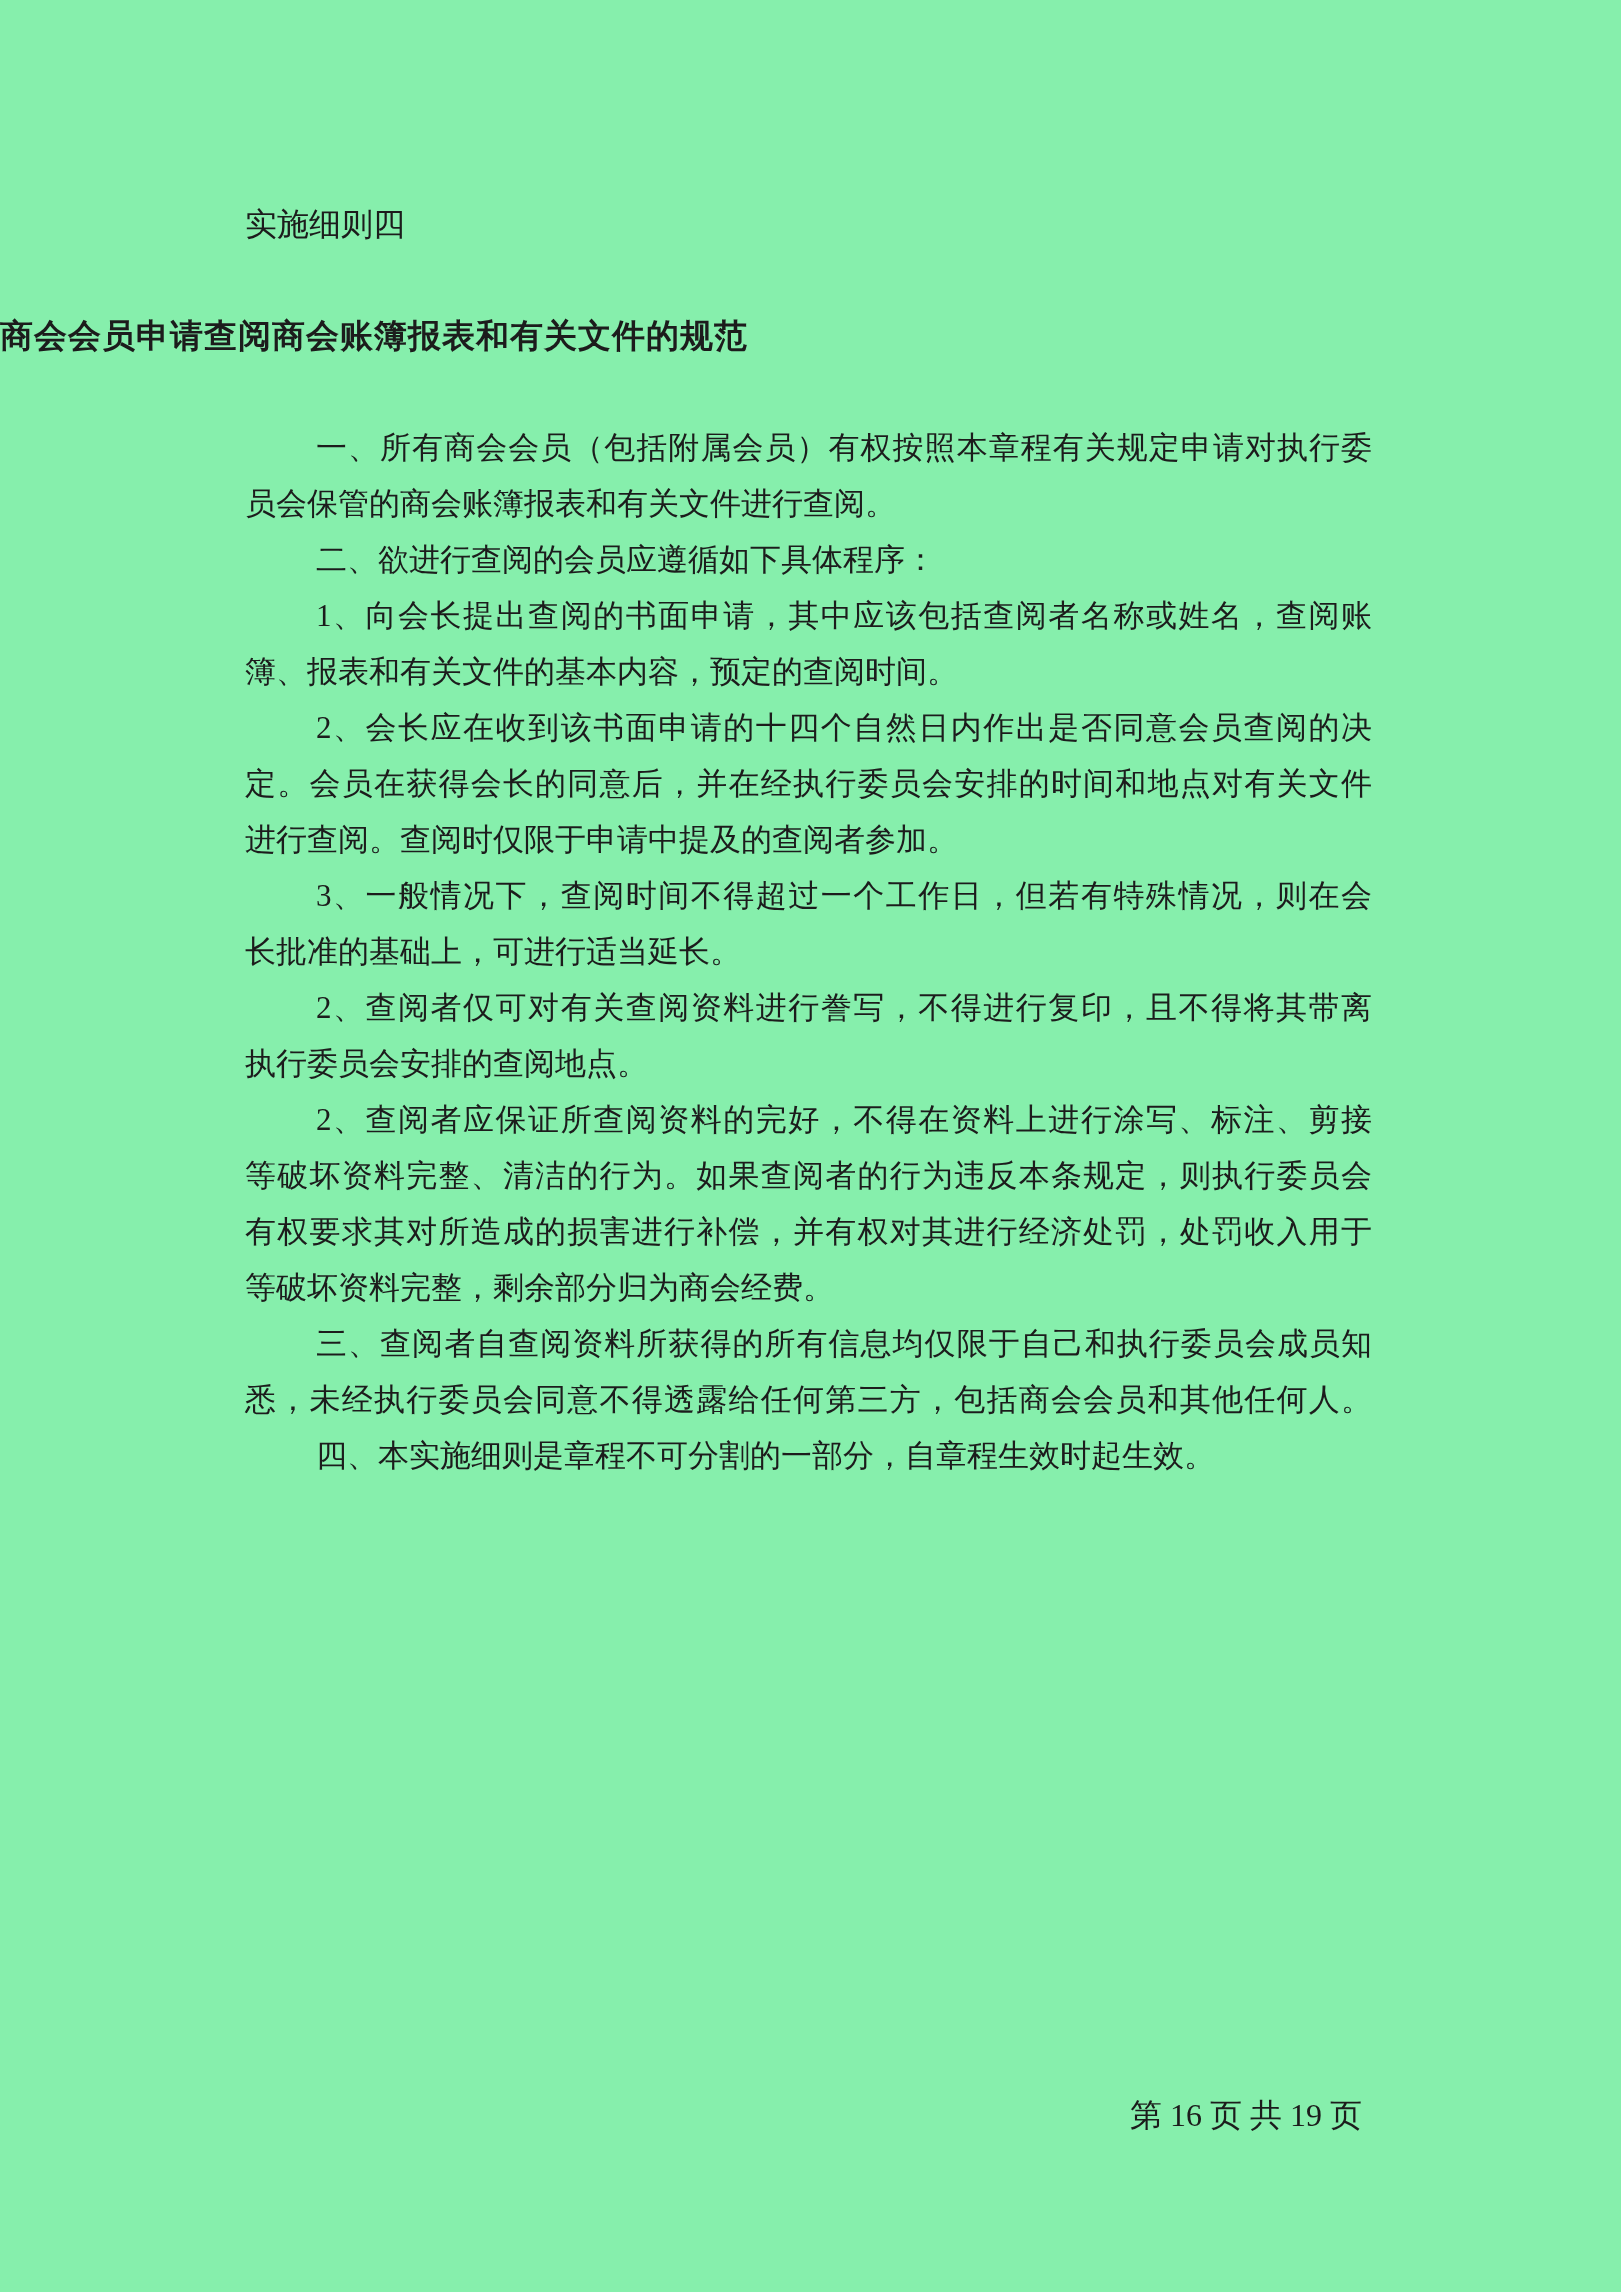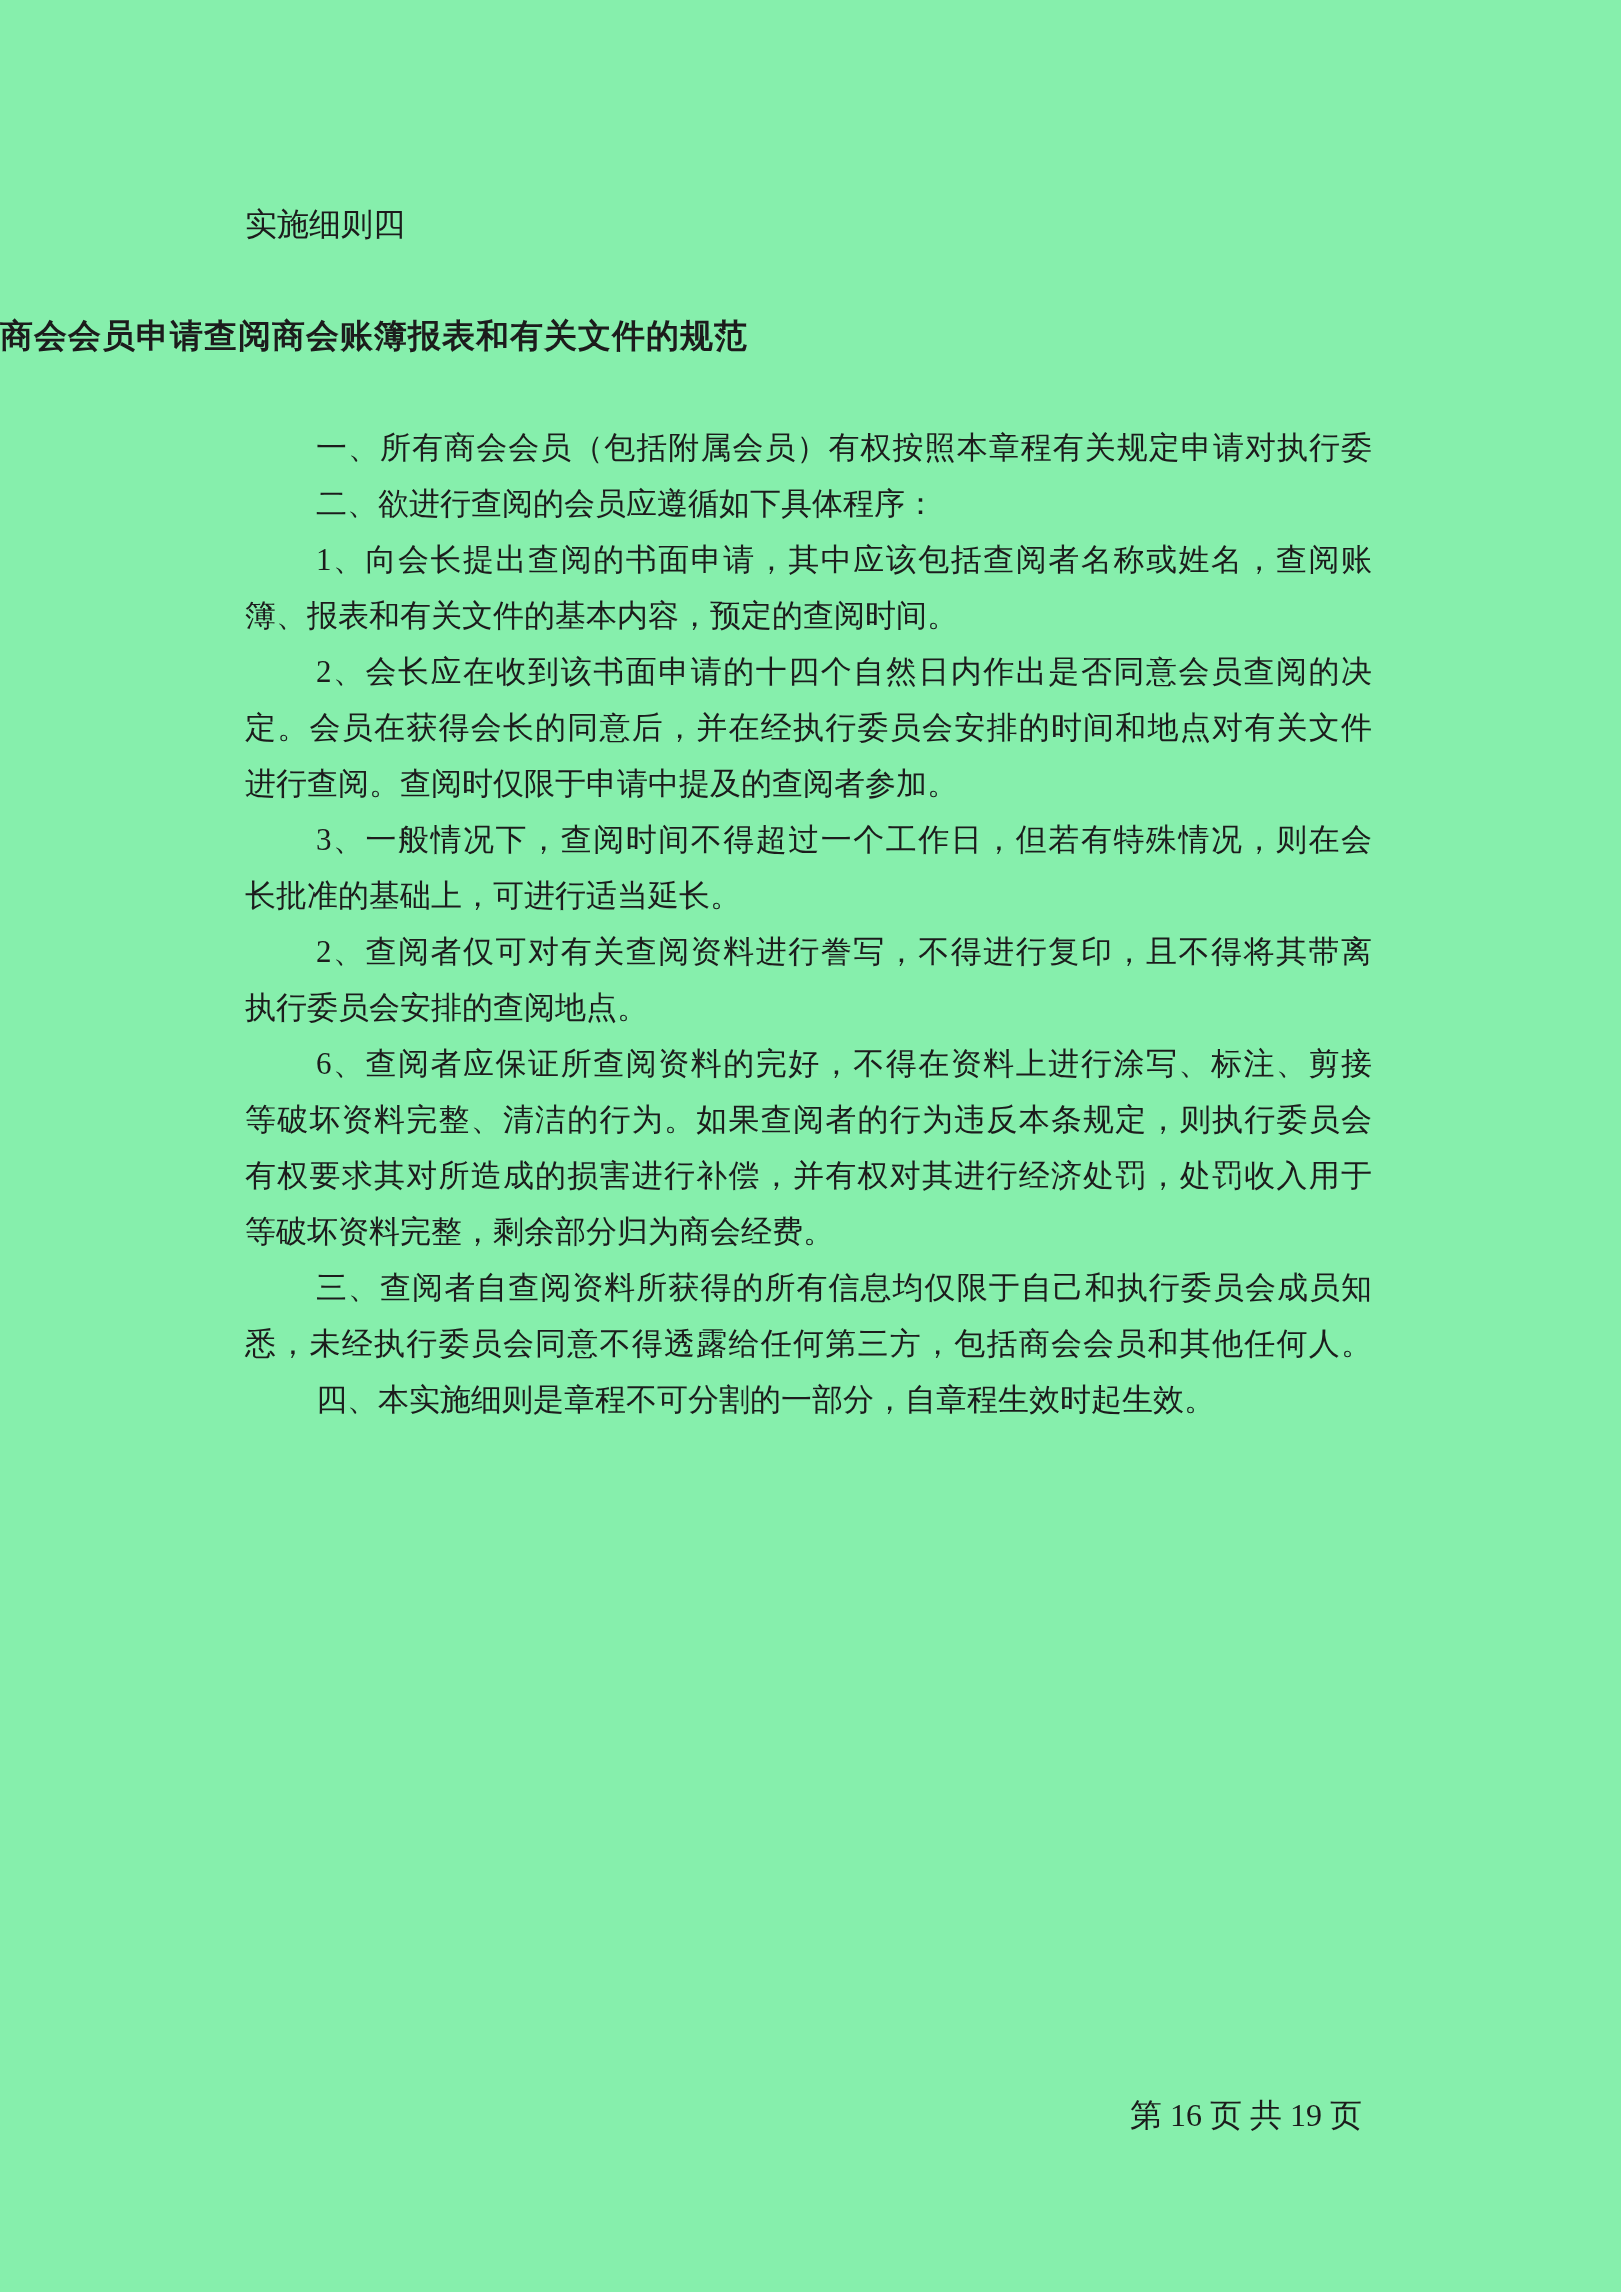--- a/index.html
+++ b/index.html
@@ -70,31 +70,32 @@
 <body>
 
 <div class="page">
 
   <div class="header-label">实施细则四</div>
 
   <h1 class="doc-title">商会会员申请查阅商会账簿报表和有关文件的规范</h1>
 
   <div class="doc-body" id="body-lines">
       <div class="line indent fill">一、所有商会会员（包括附属会员）有权按照本章程有关规定申请对执行委</div>
+      <div class="line">员会保管的商会账簿报表和有关文件进行查阅。</div>
       <div class="line indent">二、欲进行查阅的会员应遵循如下具体程序：</div>
       <div class="line indent fill">1、向会长提出查阅的书面申请，其中应该包括查阅者名称或姓名，查阅账</div>
       <div class="line">簿、报表和有关文件的基本内容，预定的查阅时间。</div>
       <div class="line indent fill">2、会长应在收到该书面申请的十四个自然日内作出是否同意会员查阅的决</div>
       <div class="line fill">定。会员在获得会长的同意后，并在经执行委员会安排的时间和地点对有关文件</div>
       <div class="line">进行查阅。查阅时仅限于申请中提及的查阅者参加。</div>
       <div class="line indent fill">3、一般情况下，查阅时间不得超过一个工作日，但若有特殊情况，则在会</div>
       <div class="line">长批准的基础上，可进行适当延长。</div>
       <div class="line indent fill">2、查阅者仅可对有关查阅资料进行誊写，不得进行复印，且不得将其带离</div>
       <div class="line">执行委员会安排的查阅地点。</div>
-      <div class="line indent fill">6、查阅者应保证所查阅资料的完好，不得在资料上进行涂写、标注、剪接</div>
+      <div class="line indent fill">2、查阅者应保证所查阅资料的完好，不得在资料上进行涂写、标注、剪接</div>
       <div class="line fill">等破坏资料完整、清洁的行为。如果查阅者的行为违反本条规定，则执行委员会</div>
       <div class="line fill">有权要求其对所造成的损害进行补偿，并有权对其进行经济处罚，处罚收入用于</div>
       <div class="line">等破坏资料完整，剩余部分归为商会经费。</div>
       <div class="line indent fill">三、查阅者自查阅资料所获得的所有信息均仅限于自己和执行委员会成员知</div>
       <div class="line fill">悉，未经执行委员会同意不得透露给任何第三方，包括商会会员和其他任何人。</div>
       <div class="line indent">四、本实施细则是章程不可分割的一部分，自章程生效时起生效。</div>
     </div>
 
   <div class="page-footer">
     <span>第 16 页 共 19 页</span>

